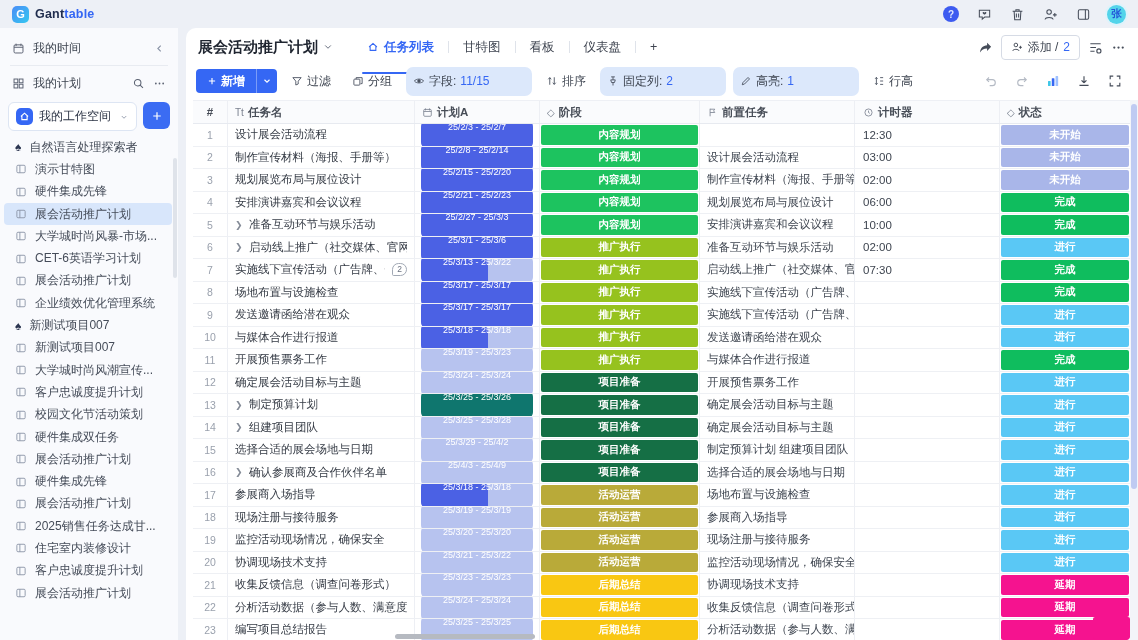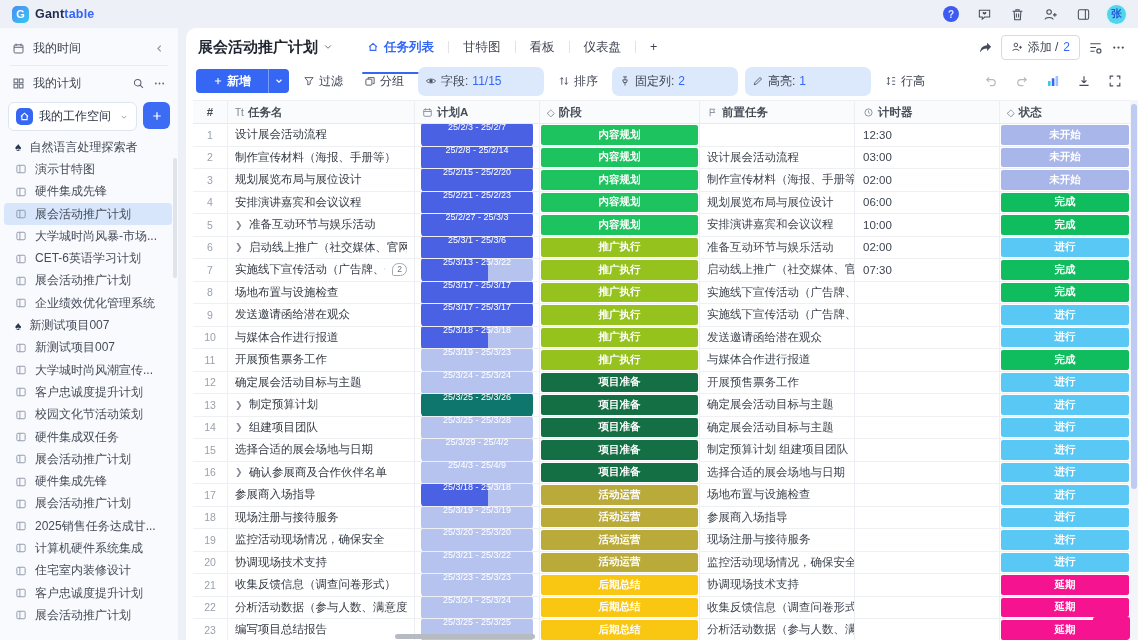--- a/index.html
+++ b/index.html
@@ -56,21 +56,21 @@
   .title-actions{margin-left:auto;display:flex;gap:8px}
   .ta-icon{color:#454c59;cursor:pointer}.ta-icon svg{width:15px;height:15px}
   .add-btn{height:23px;border:1px solid #d6dbe5;border-radius:4px;background:#fff;display:flex;align-items:center;gap:5px;
      padding:0 9px;font-size:12px;color:#3d4450;cursor:pointer}
   .add-btn .ic svg{width:12px;height:12px}
   .add-btn .val{color:#3567f4}
   
   .toolbar{height:30px;display:flex;align-items:center;padding:0 10px;gap:7px}
   .btn-new{height:24px;background:#3567f4;color:#fff;border-radius:4px;display:flex;align-items:center;font-size:12px;
      font-weight:bold;cursor:pointer;overflow:hidden}
-  .btn-new .main{display:flex;align-items:center;gap:4px;padding:0 17px}
+  .btn-new .main{display:flex;align-items:center;gap:4px;padding:0 11px}
   .btn-new .caret{padding:0 5px;border-left:1px solid rgba(255,255,255,.35);height:100%;display:flex;align-items:center}
   .btn-new svg{width:10px;height:10px}
   .tool{display:flex;align-items:center;gap:4px;height:24px;padding:0 7px;font-size:12px;color:#3d4450;border-radius:4px;cursor:pointer}
   .tool .ic{color:#4a5160}.tool .ic svg{width:12px;height:12px}
   .tool.pill{background:#dce8fb}
   .tool .val{color:#3567f4}
   .right-tools{margin-left:auto;display:flex;align-items:center;gap:17px;padding-right:6px}
   .rt-icon{color:#454c59;cursor:pointer}.rt-icon svg{width:14px;height:14px}
   .rt-icon.muted{color:#b4bac4}
   
@@ -360,29 +360,20 @@
         </span>
         <span style="overflow: hidden;">2025销售任务达成甘...</span>
       </div>
       <div class="side-item">
         <span class="ic">
           <svg viewBox="0 0 16 16" fill="none" stroke="currentColor" stroke-width="1.2">
             <rect x="2.5" y="3" width="11" height="10" rx="1.5"></rect>
             <path d="M6.5 3v10"></path>
           </svg>
         </span>
-        <span style="overflow: hidden;">计算机硬件系统集成</span>
-      </div>
-      <div class="side-item">
-        <span class="ic">
-          <svg viewBox="0 0 16 16" fill="none" stroke="currentColor" stroke-width="1.2">
-            <rect x="2.5" y="3" width="11" height="10" rx="1.5"></rect>
-            <path d="M6.5 3v10"></path>
-          </svg>
-        </span>
         <span style="overflow: hidden;">住宅室内装修设计</span>
       </div>
       <div class="side-item">
         <span class="ic">
           <svg viewBox="0 0 16 16" fill="none" stroke="currentColor" stroke-width="1.2">
             <rect x="2.5" y="3" width="11" height="10" rx="1.5"></rect>
             <path d="M6.5 3v10"></path>
           </svg>
         </span>
         <span style="overflow: hidden;">客户忠诚度提升计划</span>

